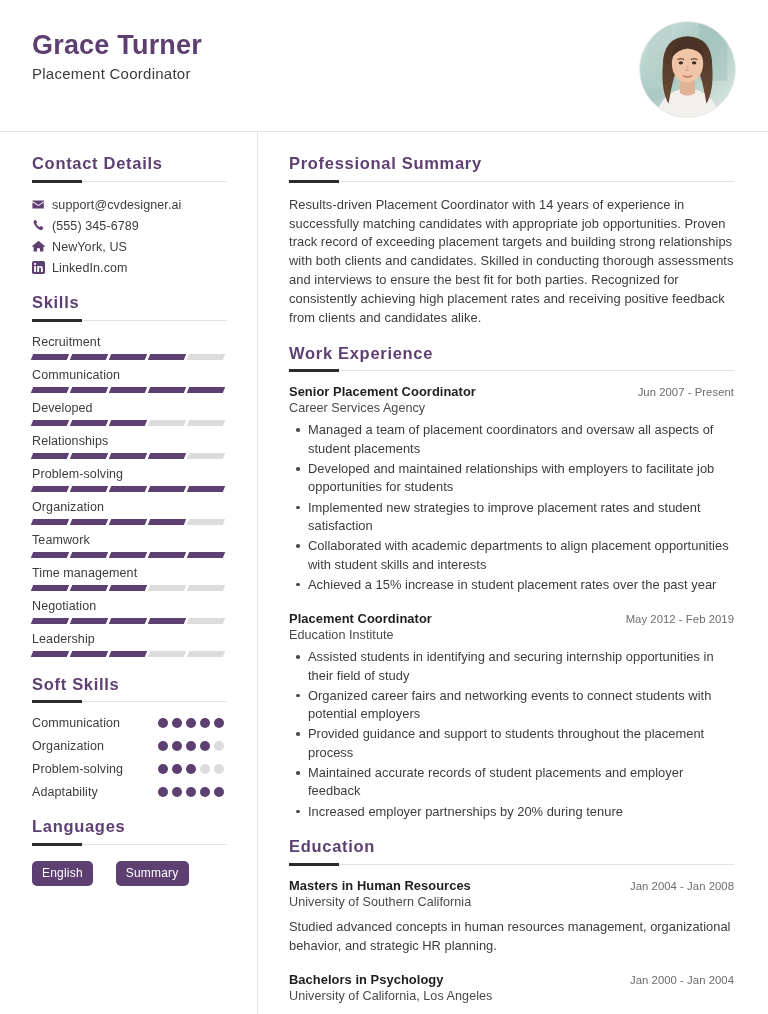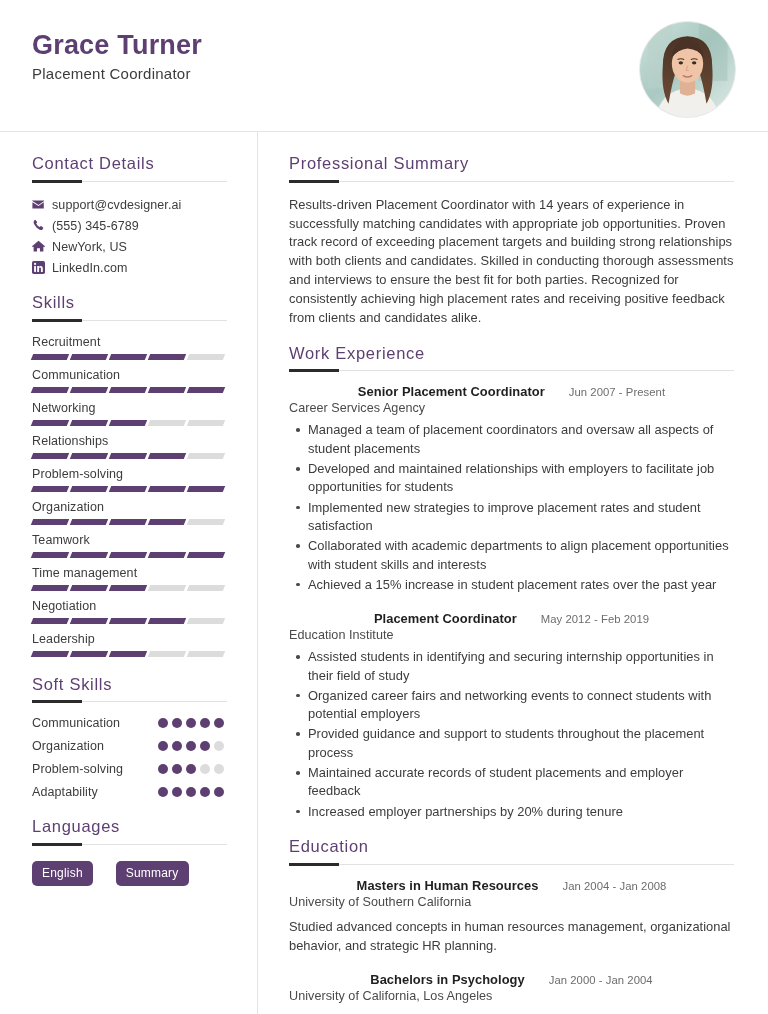--- a/index.html
+++ b/index.html
@@ -65,21 +65,21 @@
   }
   .col-right {
     flex: 1 1 auto;
     padding: 22px 34px 0 31px;
     min-width: 0;
   }
 
   
   .sec-title {
     font-size: 16.5px;
-    font-weight: normal;
+    font-weight: bold;
     color: #5e3f72;
     letter-spacing: 0.7px;
     line-height: 1.2;
   }
   .sec-rule {
     position: relative;
     height: 1px;
     background: #e2e2e2;
     margin-top: 7px;
   }
@@ -184,21 +184,21 @@
     line-height: 1.46;
     color: #3c3c3c;
     letter-spacing: 0.05px;
   }
 
   .entry { margin-top: 13px; }
   .entry + .entry { margin-top: 17px; }
   .entry-head {
     display: flex;
     align-items: baseline;
-    justify-content: center;
+    justify-content: space-between;
     gap: 24px;
   }
   .entry-title {
     font-size: 12.9px;
     font-weight: bold;
     color: #1f1f1f;
     letter-spacing: 0.05px;
   }
   .entry-date {
     font-size: 11.3px;
@@ -358,21 +358,21 @@
               <div class="skill-name">Communication</div>
               <div class="skill-bar">
                 <span class="skill-seg on"></span>
                 <span class="skill-seg on"></span>
                 <span class="skill-seg on"></span>
                 <span class="skill-seg on"></span>
                 <span class="skill-seg on"></span>
               </div>
             </div>
             <div class="skill-item">
-              <div class="skill-name">Networking</div>
+              <div class="skill-name">Developed</div>
               <div class="skill-bar">
                 <span class="skill-seg on"></span>
                 <span class="skill-seg on"></span>
                 <span class="skill-seg on"></span>
                 <span class="skill-seg"></span>
                 <span class="skill-seg"></span>
               </div>
             </div>
             <div class="skill-item">
               <div class="skill-name">Relationships</div>

